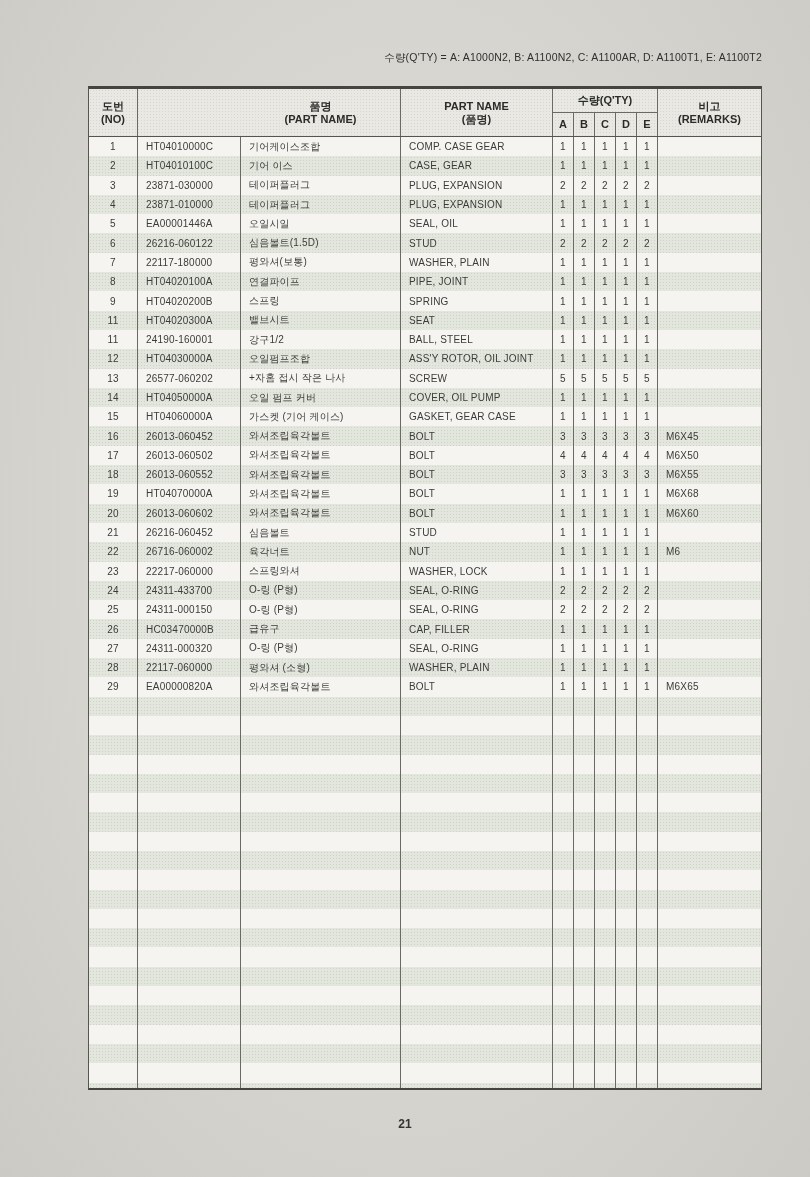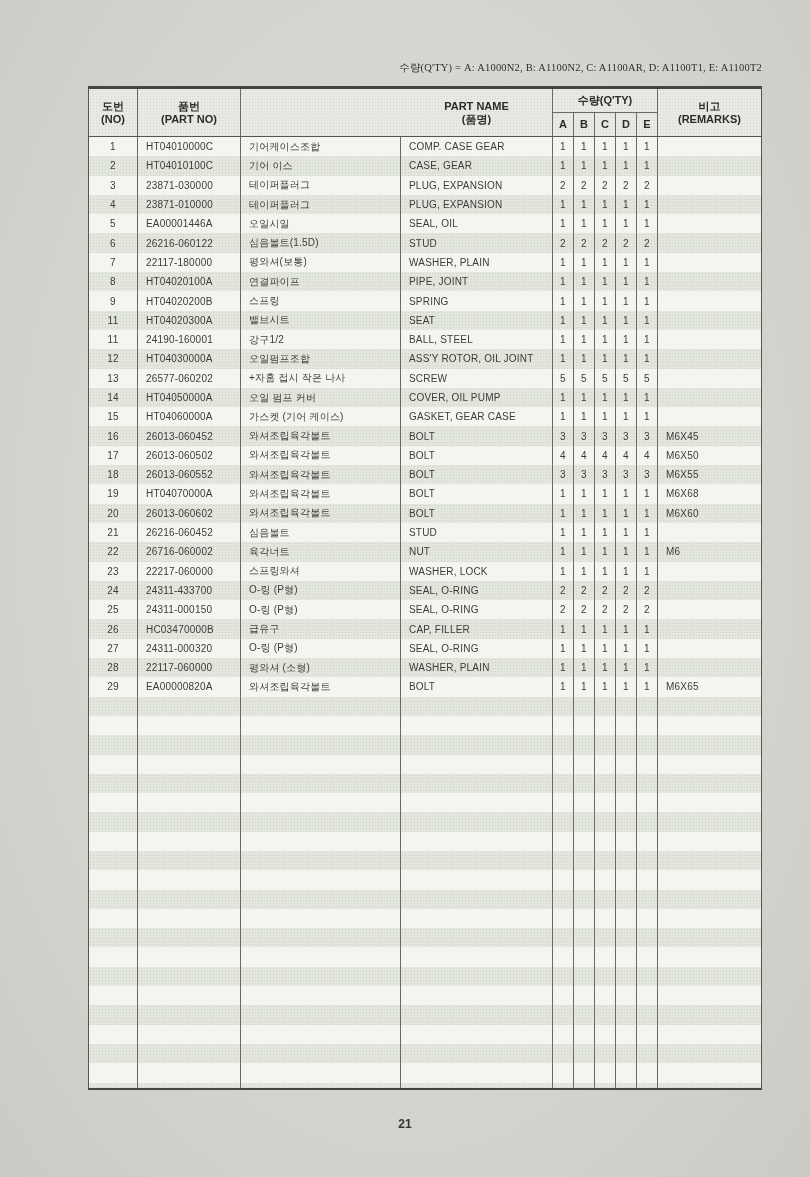--- a/index.html
+++ b/index.html
@@ -7,22 +7,22 @@
   body{
     width:810px;height:1177px;
     font-family:"Liberation Sans","DejaVu Sans",sans-serif;
     background:radial-gradient(ellipse at 50% 45%, #dedcd7 0%, #d7d5d0 55%, #cccac5 100%);
     position:relative;overflow:hidden;
     color:#3a3a38;
   }
   .page{position:absolute;inset:0;}
 
   .qty-legend{
-    position:absolute;top:61px;right:48px;
-    font-size:10.5px;color:#2f2f2d;letter-spacing:0.2px;font-family:Liberation Serif, serif;
+    position:absolute;top:51px;right:48px;
+    font-size:10.5px;color:#2f2f2d;letter-spacing:0.2px;
   }
 
   .parts-table{
     position:absolute;left:88px;top:86px;width:674px;height:1004px;
     box-sizing:border-box;
     background:#f5f4f1;
     border-top:3px solid #45443f;
     border-bottom:2px solid #45443f;
     border-left:1px solid #56554f;
     border-right:1px solid #56554f;
@@ -89,23 +89,23 @@
 
   <div class="qty-legend">수량(Q'TY) = A: A1000N2, B: A1100N2, C: A1100AR, D: A1100T1, E: A1100T2</div>
 
   <div class="parts-table">
 
     <div class="thead grid-cols">
       <div class="hcell bR h-no">
         <span>도번</span>
         <span>(NO)</span>
       </div>
-      <div class="hcell bR h-pn">
-        <span>품번</span>
-        <span>(PART NO)</span>
+      <div class="hcell bR h-kr">
+        <span>품명</span>
+        <span>(PART NAME)</span>
       </div>
       <div class="hcell bR h-en">
         <span>PART NAME</span>
         <span>(품명)</span>
       </div>
       <div class="hcell bR h-qty">수량(Q'TY)</div>
       <div class="hcell bR h-qa">A</div>
       <div class="hcell bR h-qb">B</div>
       <div class="hcell bR h-qc">C</div>
       <div class="hcell bR h-qd">D</div>

